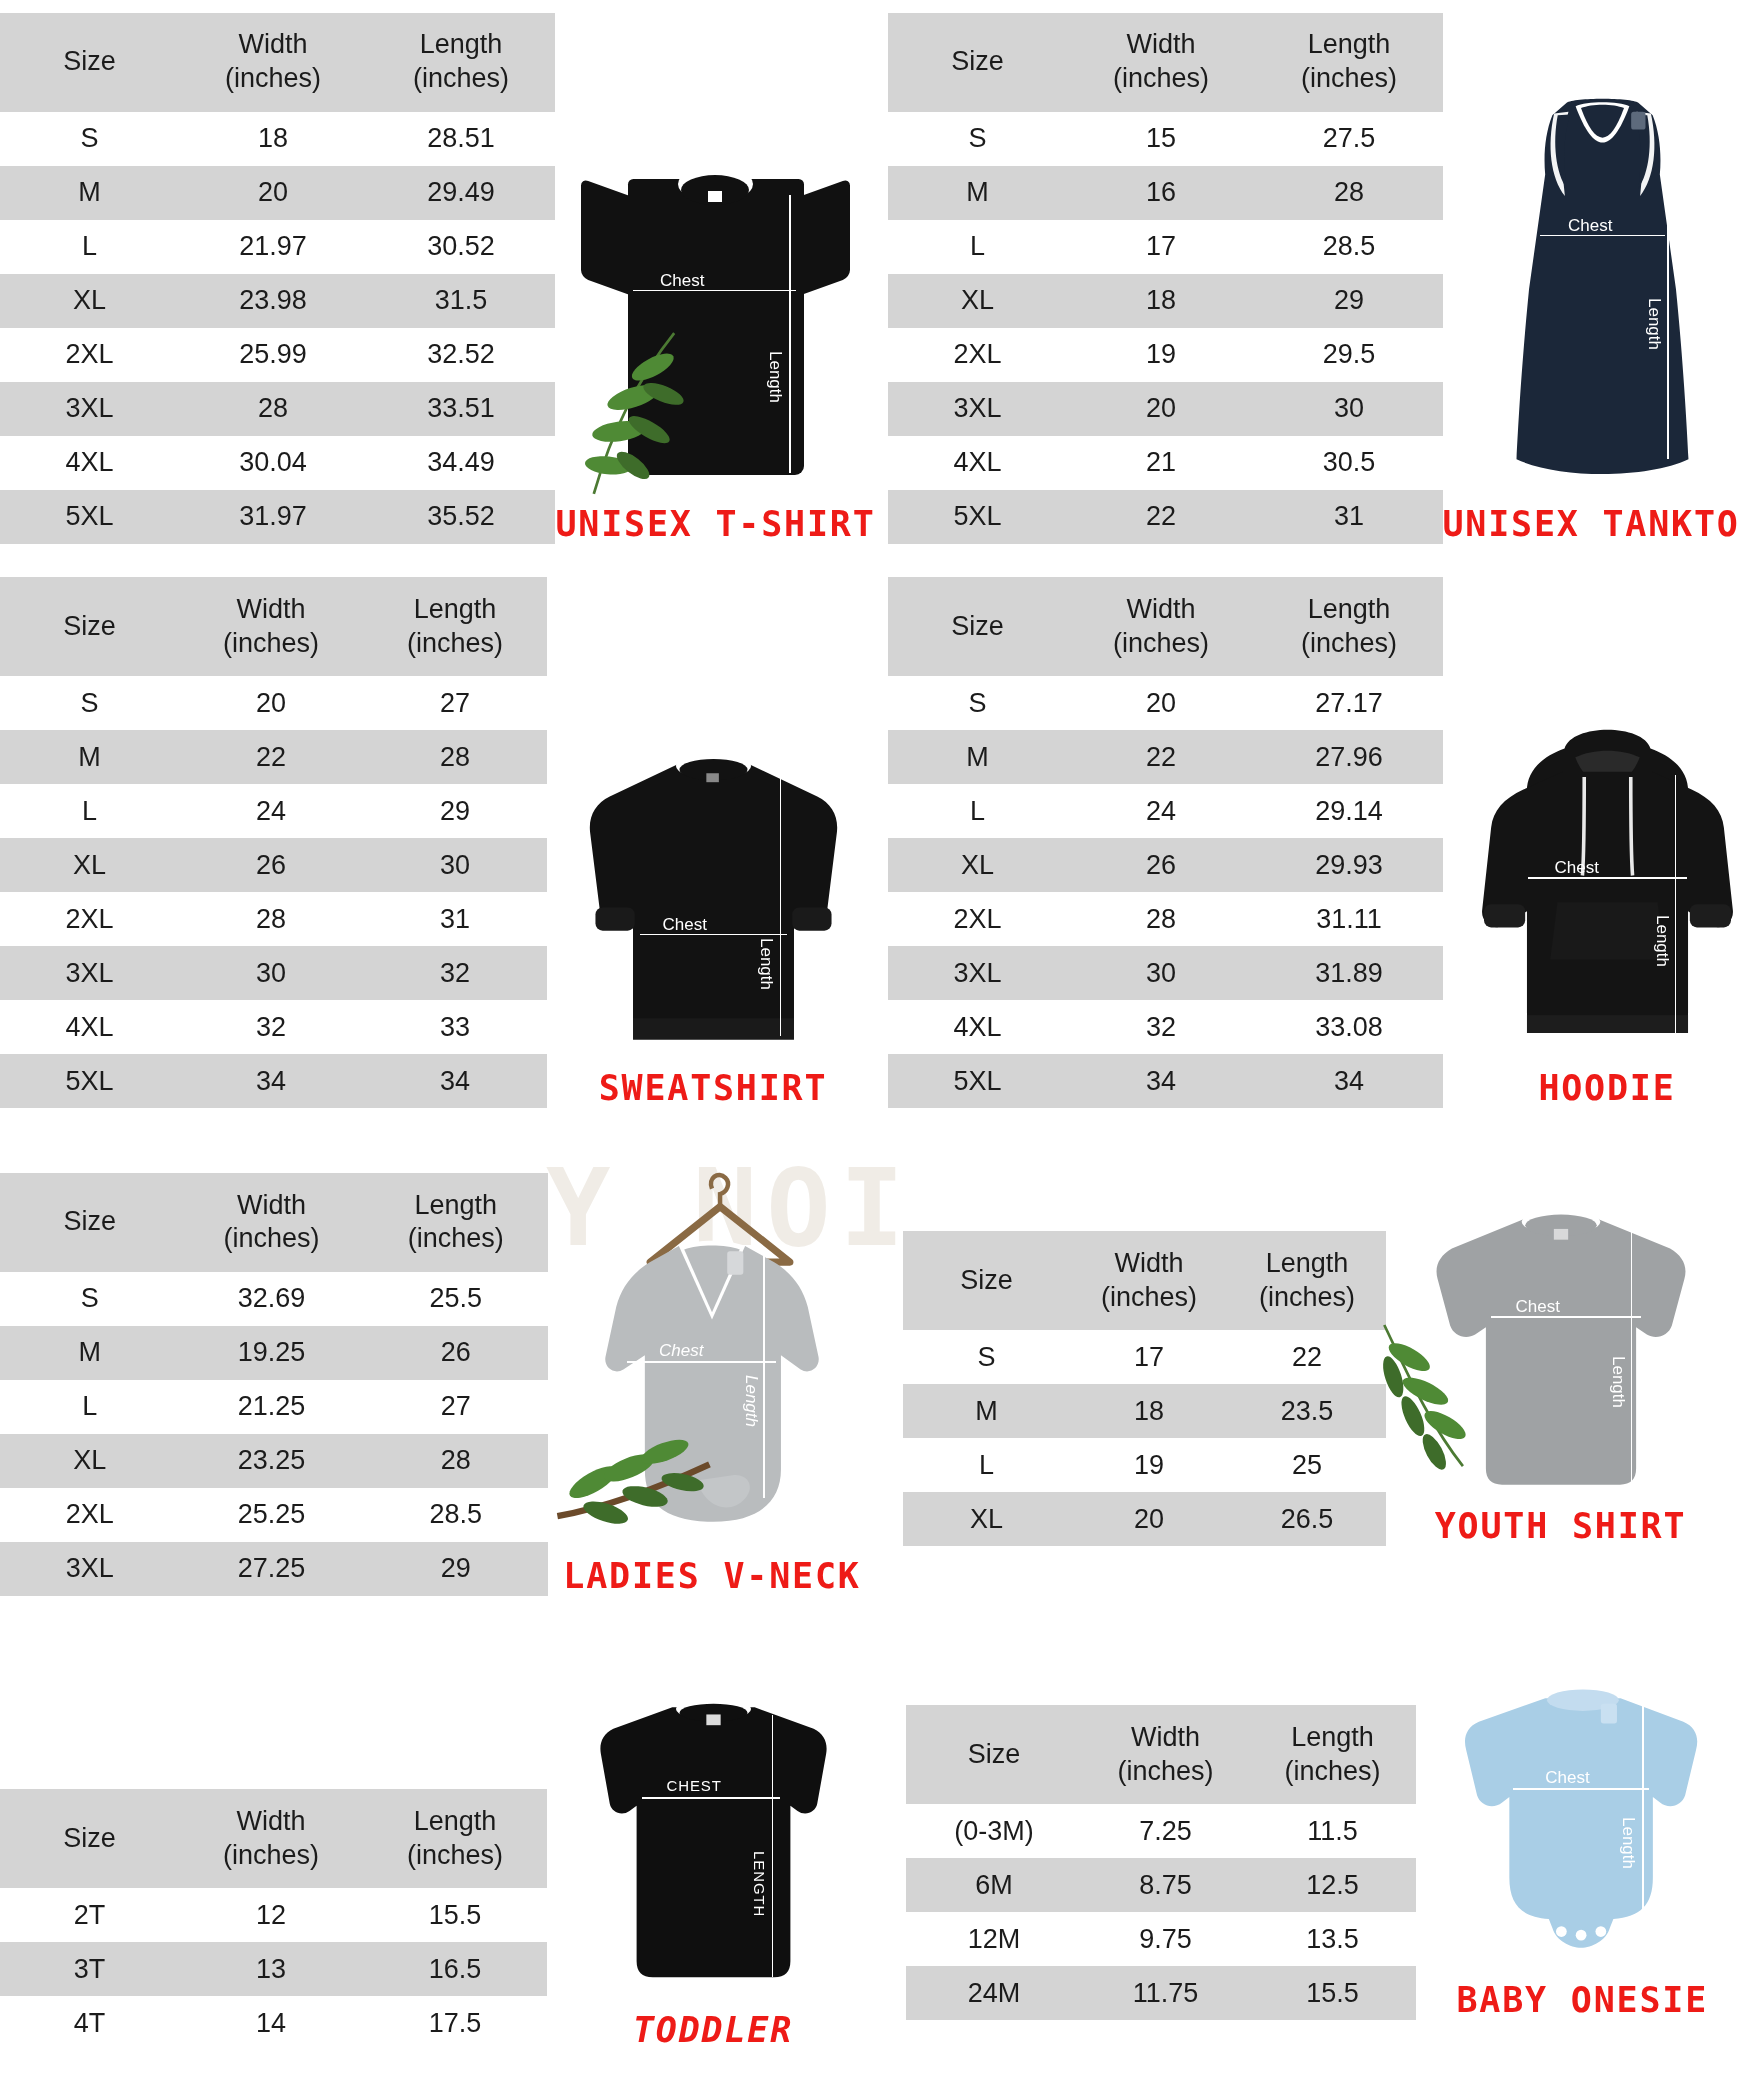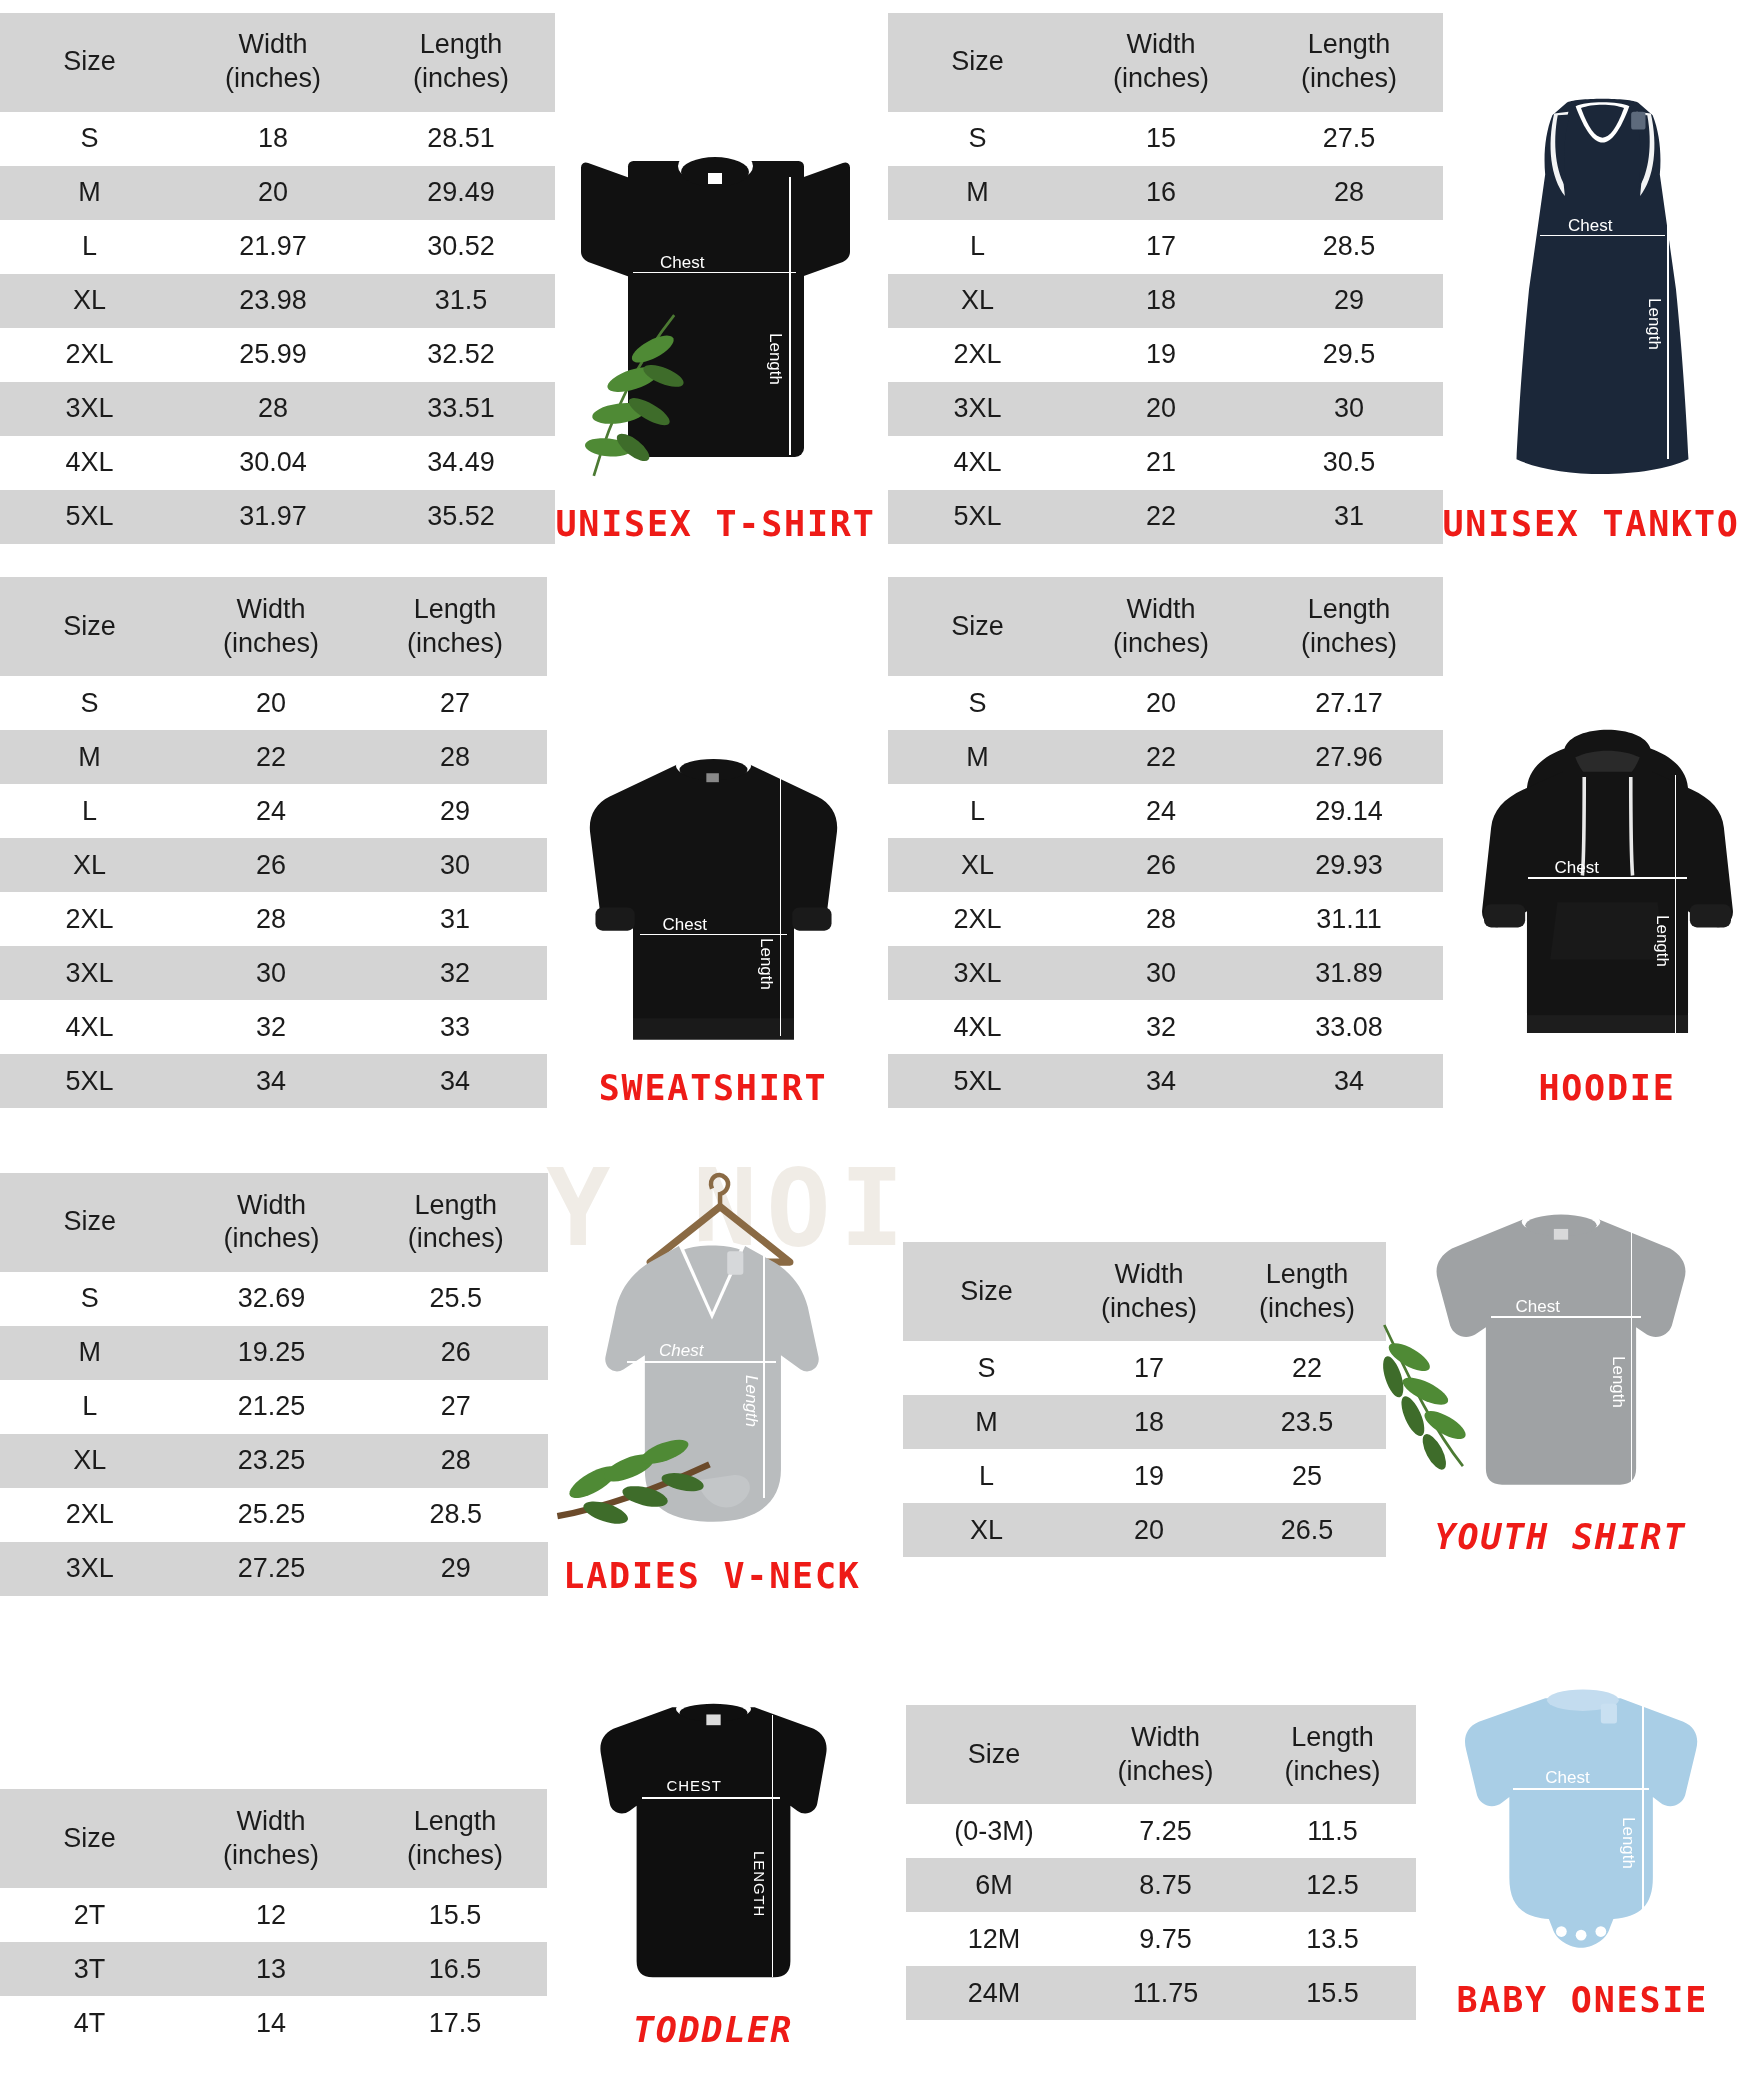--- a/index.html
+++ b/index.html
@@ -195,21 +195,21 @@
             <ellipse cx="96" cy="48" rx="26" ry="10" transform="rotate(-28 96 48)"></ellipse>
             <ellipse cx="74" cy="82" rx="30" ry="11" transform="rotate(-18 74 82)"></ellipse>
             <ellipse cx="58" cy="120" rx="30" ry="11" transform="rotate(-8 58 120)"></ellipse>
             <ellipse cx="46" cy="158" rx="26" ry="10" transform="rotate(6 46 158)"></ellipse>
             <ellipse cx="108" cy="78" rx="24" ry="9" transform="rotate(22 108 78)" fill="#3e6c2a"></ellipse>
             <ellipse cx="92" cy="118" rx="26" ry="9" transform="rotate(30 92 118)" fill="#3e6c2a"></ellipse>
             <ellipse cx="74" cy="158" rx="22" ry="9" transform="rotate(38 74 158)" fill="#3e6c2a"></ellipse>
           </g>
         </svg>
       </div>
-      <div class="caption" style="margin-top:19px;">UNISEX T-SHIRT</div>
+      <div class="caption" style="margin-top:1px;">UNISEX T-SHIRT</div>
     </div>
   </div>
 
   <div class="block" style="left:888px; top:12.5px;">
     <div class="table-wrap">
       <table class="size-table" style="width:555px;">
         <thead>
           <tr>
             <th style="width:179px;"><span>Size</span></th>
             <th style="width:188px;"><span>Width</span><br><span>(inches)</span></th>
@@ -574,21 +574,21 @@
           <g fill="#4f8a35">
             <ellipse cx="44" cy="56" rx="26" ry="10" transform="rotate(30 44 56)"></ellipse>
             <ellipse cx="62" cy="94" rx="28" ry="10" transform="rotate(26 62 94)"></ellipse>
             <ellipse cx="84" cy="132" rx="26" ry="10" transform="rotate(30 84 132)"></ellipse>
             <ellipse cx="26" cy="78" rx="24" ry="9" transform="rotate(72 26 78)" fill="#3e6c2a"></ellipse>
             <ellipse cx="48" cy="122" rx="24" ry="9" transform="rotate(66 48 122)" fill="#3e6c2a"></ellipse>
             <ellipse cx="72" cy="162" rx="22" ry="9" transform="rotate(62 72 162)" fill="#3e6c2a"></ellipse>
           </g>
         </svg>
       </div>
-      <div class="caption" style="margin-top:14px;font-style:italic;">YOUTH SHIRT</div>
+      <div class="caption" style="margin-top:3px;">YOUTH SHIRT</div>
     </div>
   </div>
 
   <div class="block" style="left:0px; top:1684px;">
     <div class="table-wrap">
       <table class="size-table" style="width:546px;">
         <thead>
           <tr>
             <th style="width:179px;"><span>Size</span></th>
             <th style="width:184px;"><span>Width</span><br><span>(inches)</span></th>

